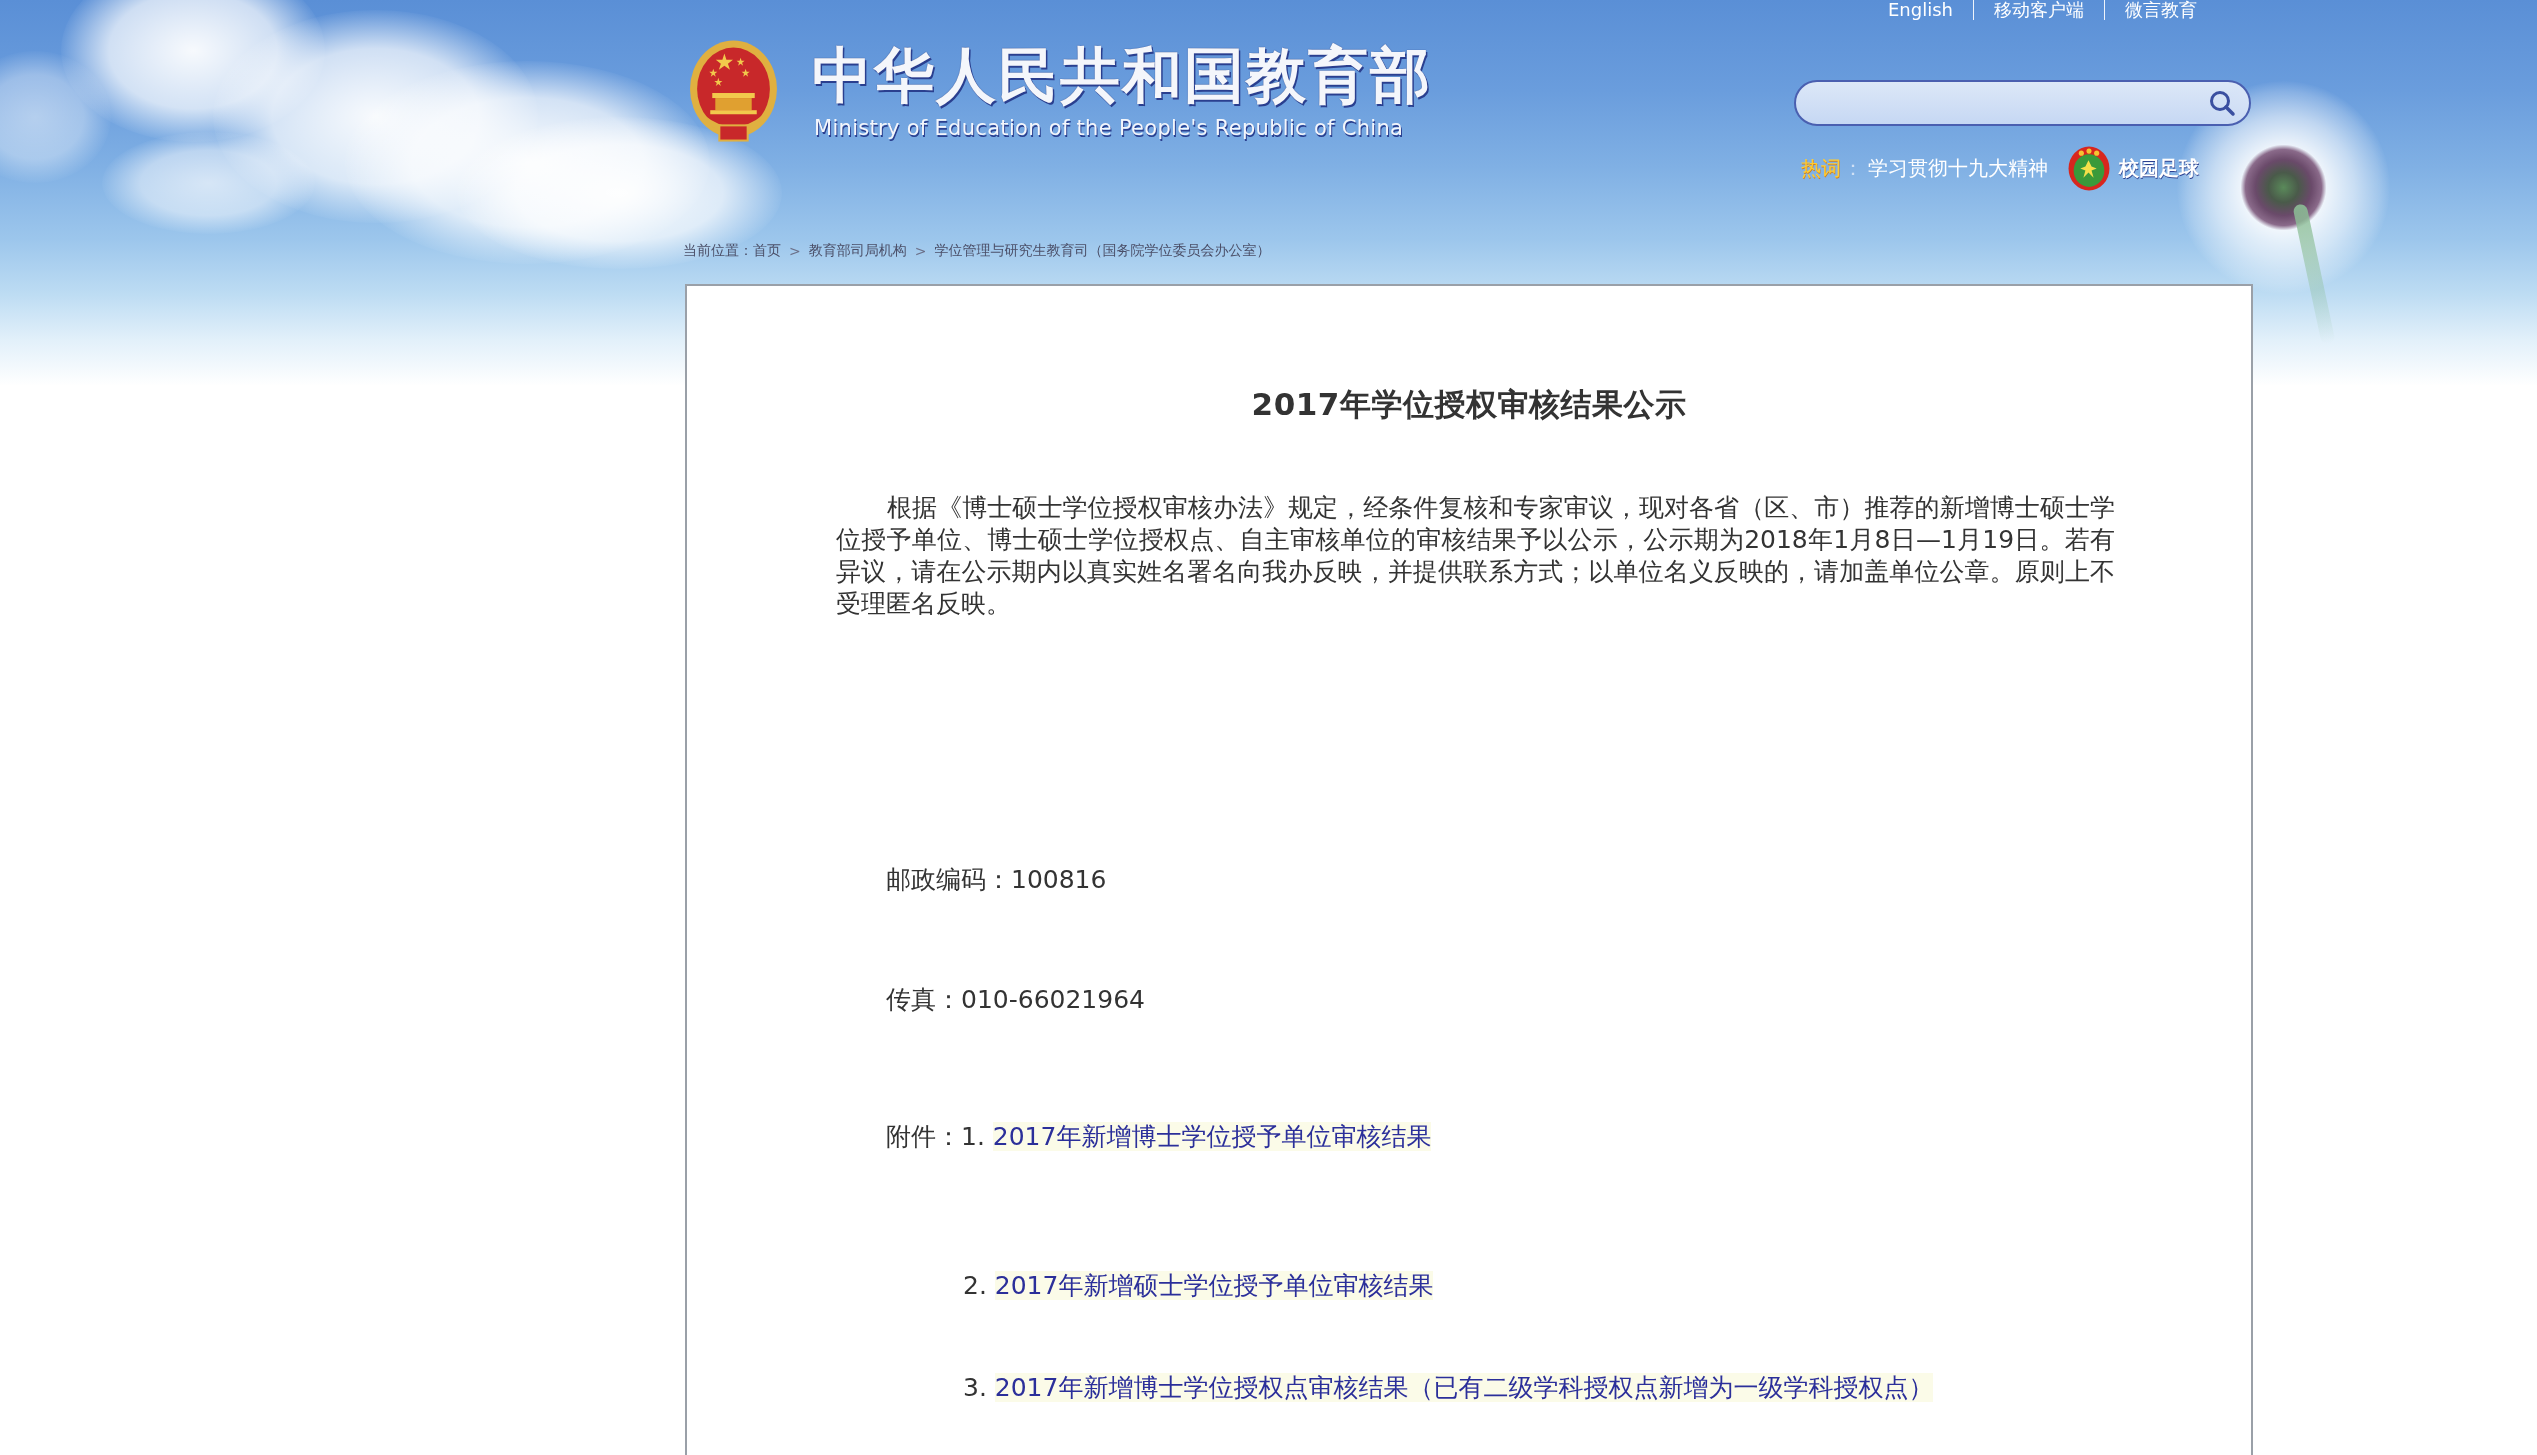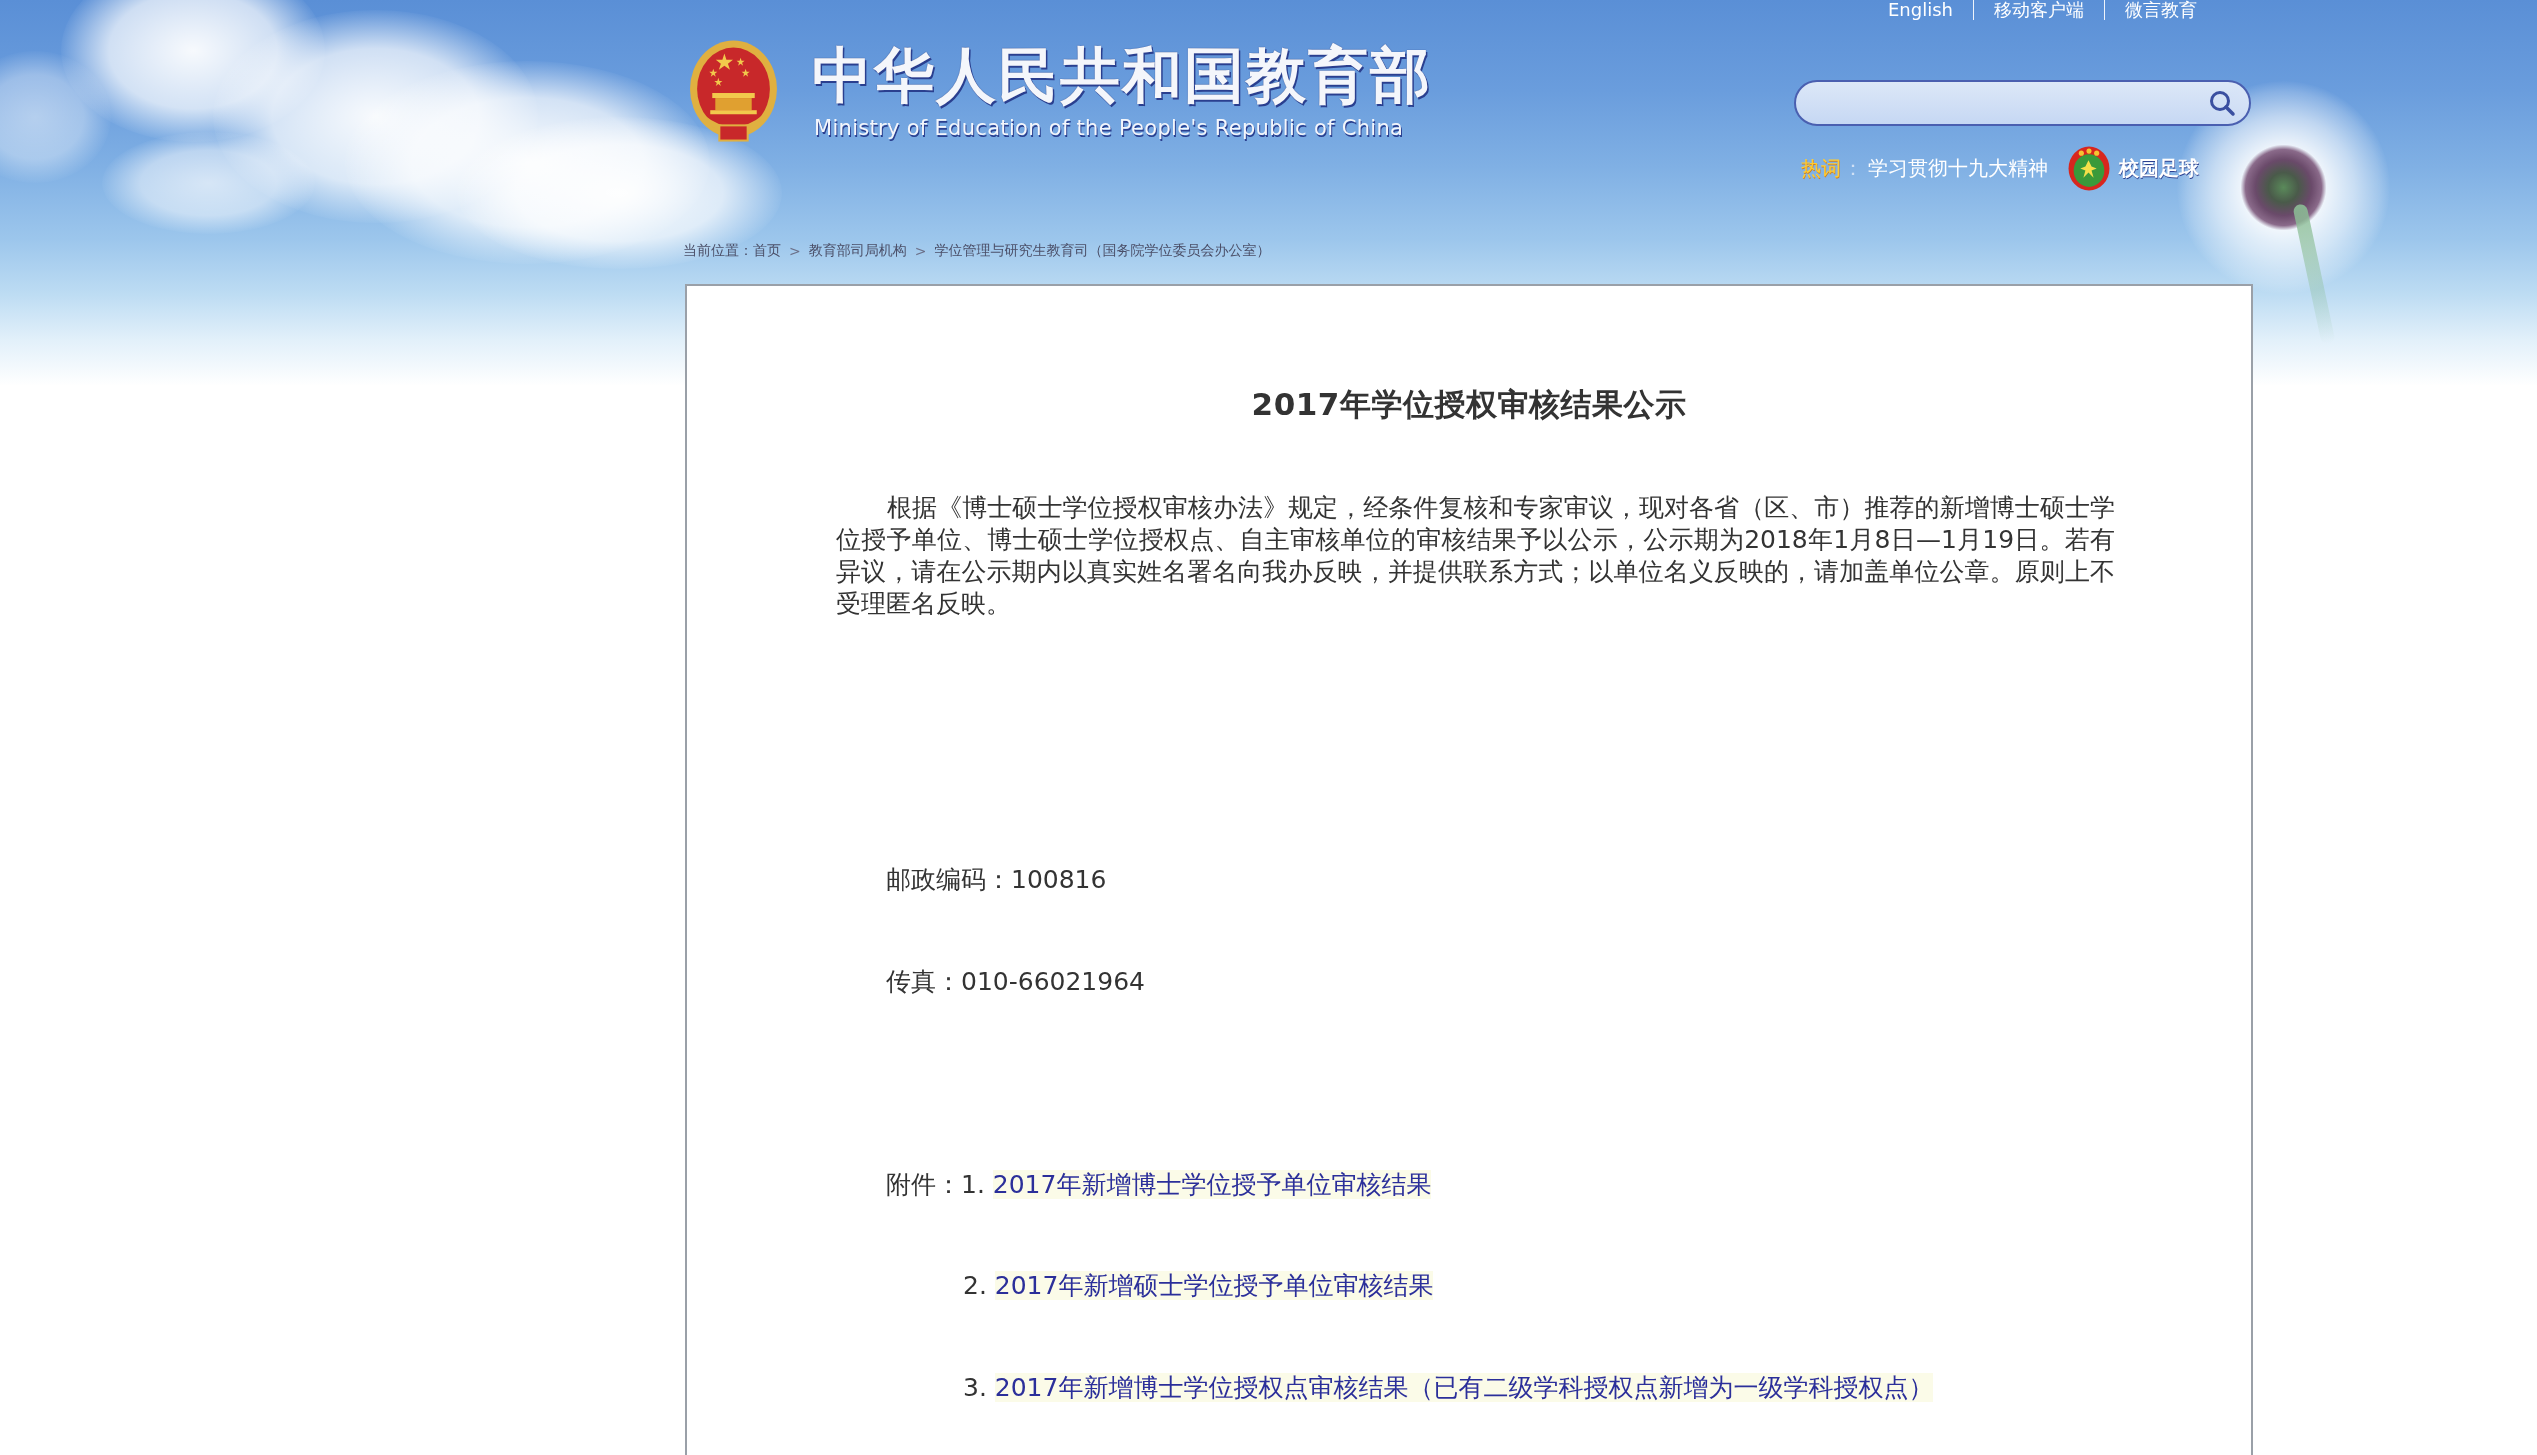--- a/index.html
+++ b/index.html
@@ -288,25 +288,25 @@
 </div>
 
 <div class="panel">
   <h1 class="article-title" style="margin:12px;">2017年学位授权审核结果公示</h1>
 
   <p class="article-body">根据《博士硕士学位授权审核办法》规定，经条件复核和专家审议，现对各省（区、市）推荐的新增博士硕士学位授予单位、博士硕士学位授权点、自主审核单位的审核结果予以公示，公示期为2018年1月8日—1月19日。若有异议，请在公示期内以真实姓名署名向我办反映，并提供联系方式；以单位名义反映的，请加盖单位公章。原则上不受理匿名反映。</p>
 
   <div class="contact-line" style="top:568px;">
     <span>邮政编码：</span><span>100816</span>
   </div>
-  <div class="contact-line" style="top:670px;text-align:right;">
+  <div class="contact-line" style="top:688px;text-align:right;">
     <span>传真：</span><span>010-66021964</span>
   </div>
 
-  <div class="attach-line" style="left:199px; top:873px;">
+  <div class="attach-line" style="left:199px; top:825px;">
     <span>附件：</span><span>1. </span><a class="attach-link" href="#">2017年新增博士学位授予单位审核结果</a>
   </div>
   <div class="attach-line" style="left:276px; top:974px;">
     <span>2. </span><a class="attach-link" href="#">2017年新增硕士学位授予单位审核结果</a>
   </div>
   <div class="attach-line" style="left:276px; top:1076px;">
     <span>3. </span><a class="attach-link" href="#">2017年新增博士学位授权点审核结果（已有二级学科授权点新增为一级学科授权点）</a>
   </div>
 </div>
 

